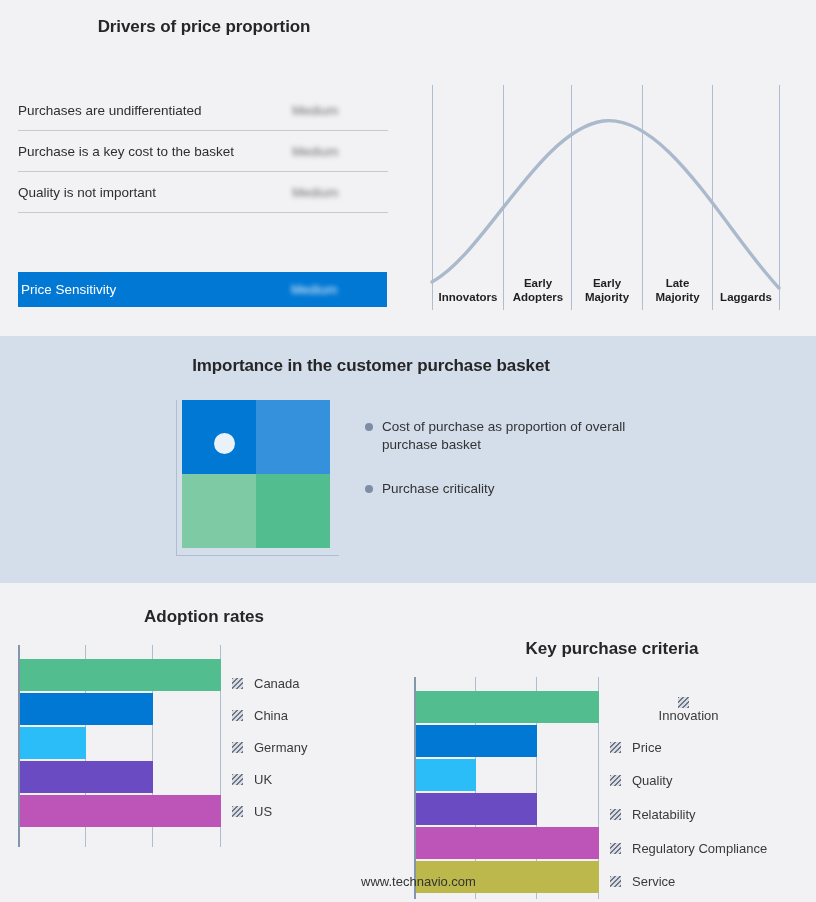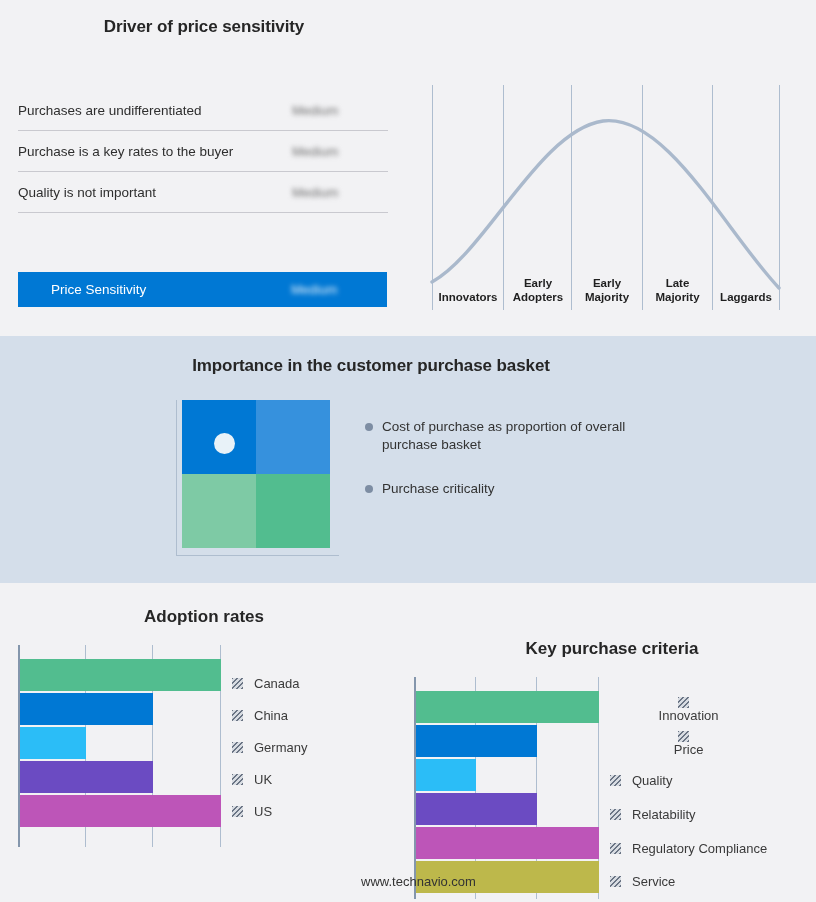--- a/index.html
+++ b/index.html
@@ -40,21 +40,21 @@
   }
   .tbl-row .c1 { flex: 1; font-size: 13.5px; color: #2e2e2e; }
   .tbl-row .c2 { width: 96px; font-size: 13px; color: #6f6f6f; filter: blur(2.6px); }
 
   #hl-row {
     position: absolute; left: 18px; top: 272px;
     width: 369px; height: 35px;
     background: #0078d4;
     display: flex; align-items: center;
   }
-  #hl-row .c1 { flex: 1; padding-left: 33px; font-size: 13.5px; color: #ffffff; }
+  #hl-row .c1 { flex: 1; padding-left: 3px; font-size: 13.5px; color: #ffffff; }
   #hl-row .c2 { width: 96px; font-size: 13px; color: #e6f1fb; filter: blur(2.6px); }
 
   
   #lifecycle-panel { position: absolute; left: 408px; top: 0; width: 408px; height: 336px; }
   #lifecycle-plot { position: absolute; left: 0; top: 0; width: 816px; height: 336px; }
   .lc-label {
     position: absolute;
     font-size: 11.5px; font-weight: bold; color: #1f1f1f;
     text-align: center; line-height: 13.5px;
   }
@@ -113,30 +113,30 @@
 </head>
 <body>
 
 <div id="page">
 
   <div class="band band-top"></div>
   <div class="band band-mid"></div>
   <div class="band band-bottom"></div>
 
   <div id="drivers-panel">
-    <div class="panel-title" id="drivers-title">Driver of price sensitivity</div>
+    <div class="panel-title" id="drivers-title">Drivers of price proportion</div>
 
     <div class="tbl">
 
       <div class="tbl-row">
         <div class="c1">Purchases are undifferentiated</div>
         <div class="c2">Medium</div>
       </div>
       <div class="tbl-row">
-        <div class="c1">Purchase is a key rates to the buyer</div>
+        <div class="c1">Purchase is a key cost to the basket</div>
         <div class="c2">Medium</div>
       </div>
       <div class="tbl-row">
         <div class="c1">Quality is not important</div>
         <div class="c2">Medium</div>
       </div>
     </div>
 
     <div id="hl-row">
       <div class="c1">Price Sensitivity</div>
@@ -250,21 +250,21 @@
       <div class="bc-bar" style="left:2px; top:116px; width:121px; height:32px; background:#6b4bc2;"></div>
       <div class="bc-bar" style="left:2px; top:150px; width:183px; height:32px; background:#bd55b8;"></div>
       <div class="bc-bar" style="left:2px; top:184px; width:183px; height:32px; background:#bdb84b;"></div>
     </div>
 
     <div class="bc-legend" style="left:202px; top:82px;">
       <div class="bc-leg-item" style="height:33.6px;flex-direction:column;">
         <span class="bc-swatch"></span>
         <span class="bc-leg-label">Innovation</span>
       </div>
-      <div class="bc-leg-item" style="height:33.6px;flex-direction:column;">
+      <div class="bc-leg-item" style="height:33.6px;">
         <span class="bc-swatch"></span>
         <span class="bc-leg-label">Price</span>
       </div>
       <div class="bc-leg-item" style="height:33.6px;">
         <span class="bc-swatch"></span>
         <span class="bc-leg-label">Quality</span>
       </div>
       <div class="bc-leg-item" style="height:33.6px;">
         <span class="bc-swatch"></span>
         <span class="bc-leg-label">Relatability</span>

